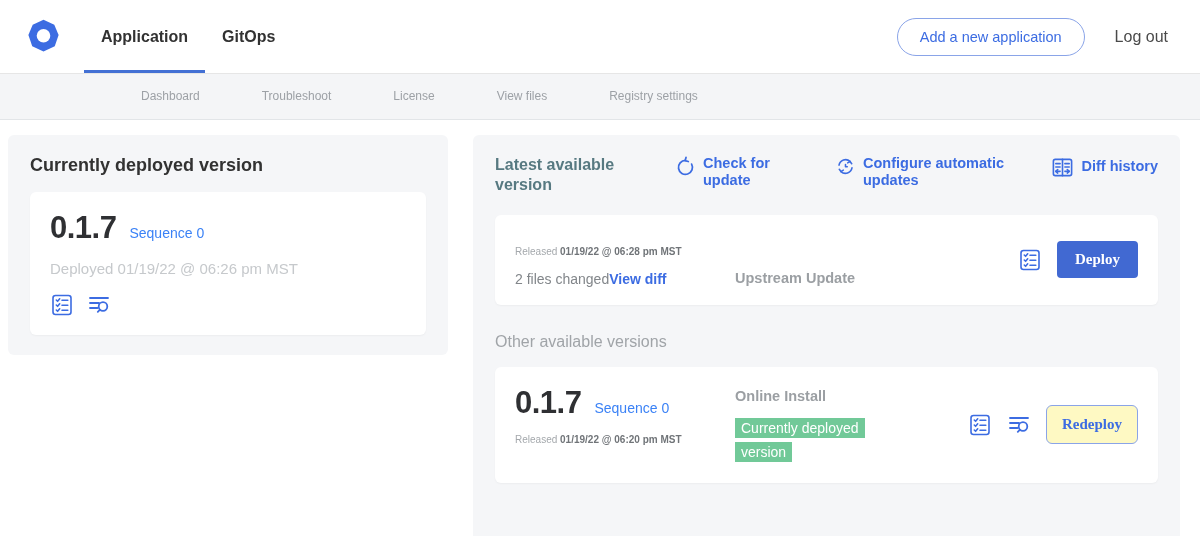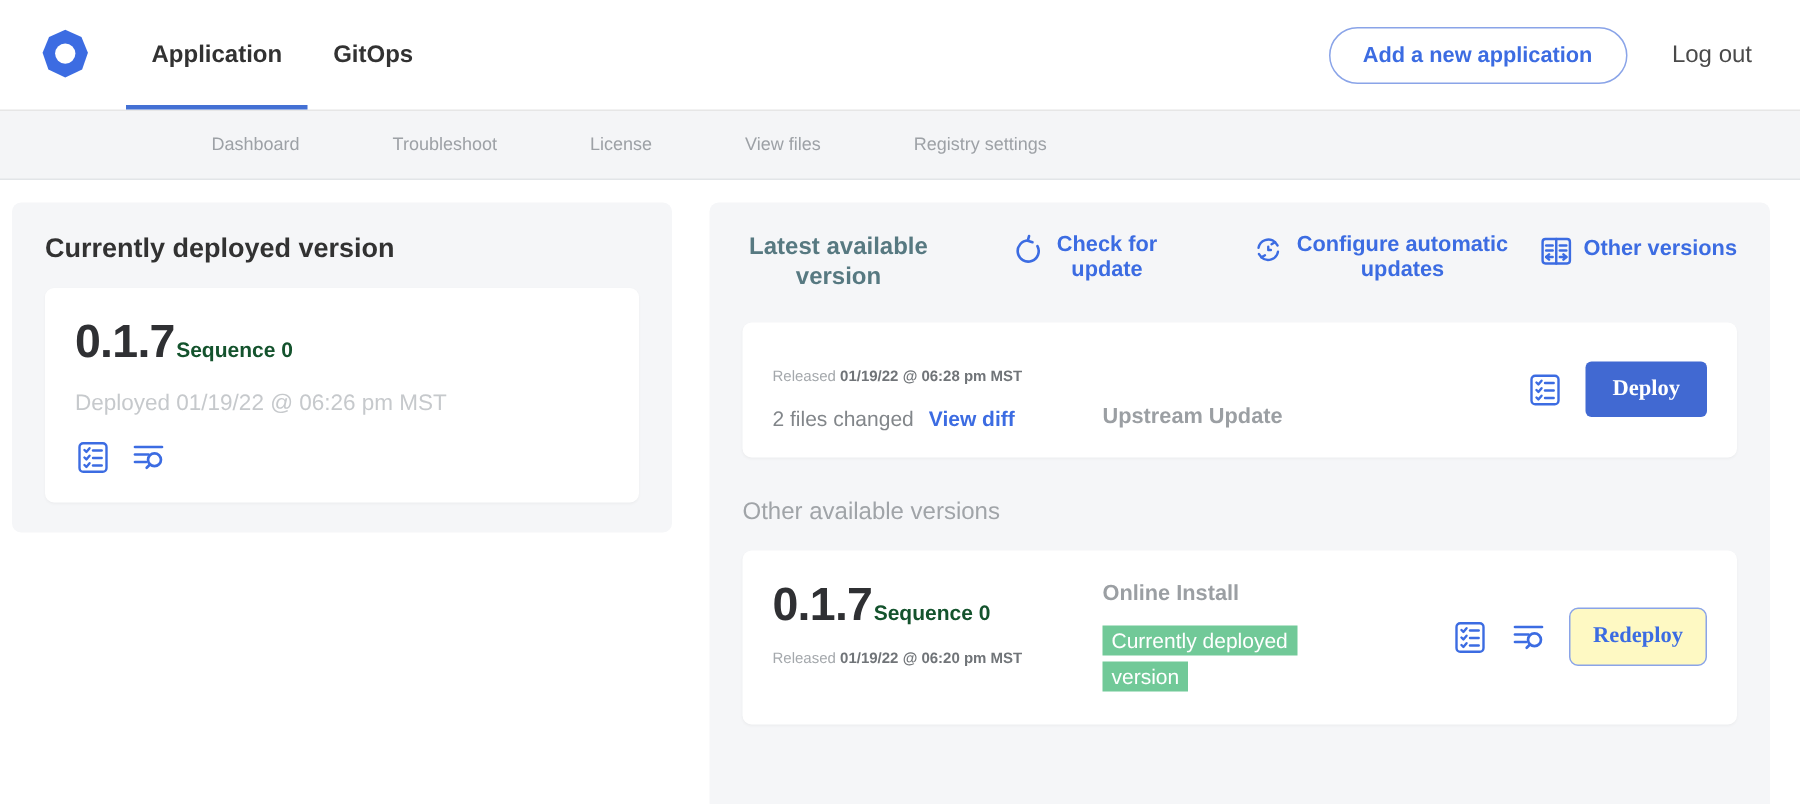--- a/index.html
+++ b/index.html
@@ -31,21 +31,21 @@
   }
   .top-tab.active { border-bottom-color: #4370d4; }
   .topbar-right {
     margin-left: auto; display: flex; align-items: center;
     gap: 30px; padding-right: 32px;
   }
   .add-app-btn {
     background: #fff;
     border: 1px solid #8aa4e8;
     color: #3c6ce2;
-    font-weight: 700; font-size: 14.5px;
+    font-weight: 400; font-size: 14.5px;
     border-radius: 19px;
     padding: 10px 22px;
     cursor: pointer;
     font-family: inherit;
   }
   .logout { font-size: 16px; color: #4a4a4a; cursor: pointer; }
 
   
   .subnav {
     height: 46px;
@@ -83,27 +83,27 @@
     margin-bottom: 16px;
   }
   .card {
     background: #fff;
     border-radius: 6px;
     box-shadow: 0 1px 2px rgba(0,0,0,.04);
     padding: 18px 20px;
   }
   .version-row { display: flex; align-items: baseline; }
   .version-num { font-size: 31px; font-weight: 700; color: #2f3033; letter-spacing: -.5px; }
-  .sequence { font-size: 14px; color: #14532d; margin-left: 1px; font-weight: bold; }
+  .sequence { font-size: 14px; color: #3b82f6; margin-left: 13px; }
   .deployed-date { font-size: 15px; color: #c6c9cc; margin: 14px 0 16px; }
   .icon-row { display: flex; gap: 13px; }
   .sq-icon { width: 24px; height: 24px; cursor: pointer; }
 
   
-  .avail-header { display: flex; align-items: flex-start; text-align: center; }
+  .avail-header { display: flex; align-items: flex-start; }
   .avail-title {
     width: 128px;
     font-size: 16px; font-weight: 700; color: #577981;
     line-height: 1.25;
   }
   .hdr-link {
     display: flex; align-items: flex-start;
     color: #3c6ce2; font-size: 14.5px; font-weight: 700;
     line-height: 1.2; cursor: pointer;
   }
@@ -111,21 +111,21 @@
   .hdr-link.check { margin-left: 52px; width: 98px; }
   .hdr-link.configure { margin-left: 62px; width: 172px; }
   .hdr-link.diff { margin-left: auto; align-items: center; }
   .hdr-link.diff .lnk-icon { width: 23px; height: 23px; }
 
   .version-card { display: flex; margin-top: 20px; }
   .vc-left { width: 202px; flex: none; }
   .released { font-size: 10px; color: #a4a8ac; margin-top: 12px; line-height: 1.35; }
   .released b { color: #707478; font-weight: 700; }
   .files-row { font-size: 14px; color: #82868a; margin-top: 12px; }
-  .view-diff { color: #3c6ce2; font-weight: 700; margin-left: 10px; cursor: pointer; }
+  .view-diff { color: #3c6ce2; font-weight: 700; cursor: pointer; }
   .vc-mid { flex: 1; padding-left: 18px; }
   .vc-mid .source { font-size: 14.5px; font-weight: 700; color: #9b9fa3; }
   .vc-mid.latest { padding-top: 37px; }
   .vc-mid.other  { padding-top: 3px; }
   .badge-wrap { width: 160px; margin-top: 12px; line-height: 1.55; }
   .badge {
     display: inline;
     background: #71c998; color: #fff;
     font-size: 14px; padding: 2px 6px;
     -webkit-box-decoration-break: clone; box-decoration-break: clone;
@@ -237,21 +237,21 @@
           <line x1="12" y1="3.5" x2="12" y2="20.5"></line>
           <line x1="5" y1="8" x2="9.5" y2="8"></line>
             <line x1="14.5" y1="8" x2="19" y2="8"></line>
           <line x1="5" y1="11.5" x2="9.5" y2="11.5"></line>
             <line x1="14.5" y1="11.5" x2="19" y2="11.5"></line>
           <line x1="9.5" y1="16" x2="5" y2="16"></line>
             <polyline points="7,14.2 5,16 7,17.8"></polyline>
           <line x1="14.5" y1="16" x2="19" y2="16"></line>
             <polyline points="17,14.2 19,16 17,17.8"></polyline>
         </svg>
-        <span>Other versions</span>
+        <span>Diff history</span>
       </div>
     </div>
 
     <div class="card version-card">
       <div class="vc-left">
         <div class="released">
           <span>Released</span>
           <b>01/19/22 @ 06:28 pm MST</b>
         </div>
         <div class="files-row">

